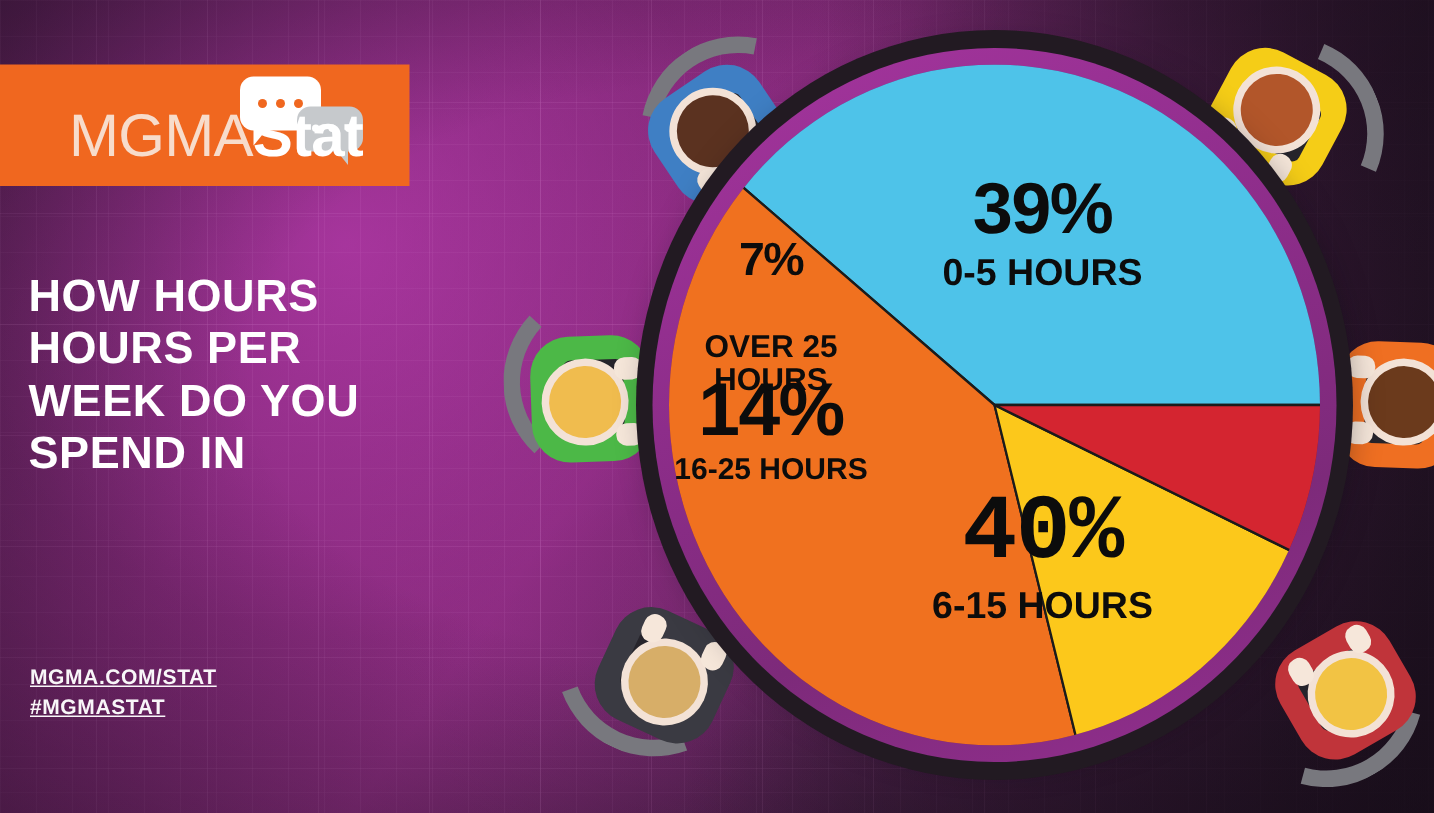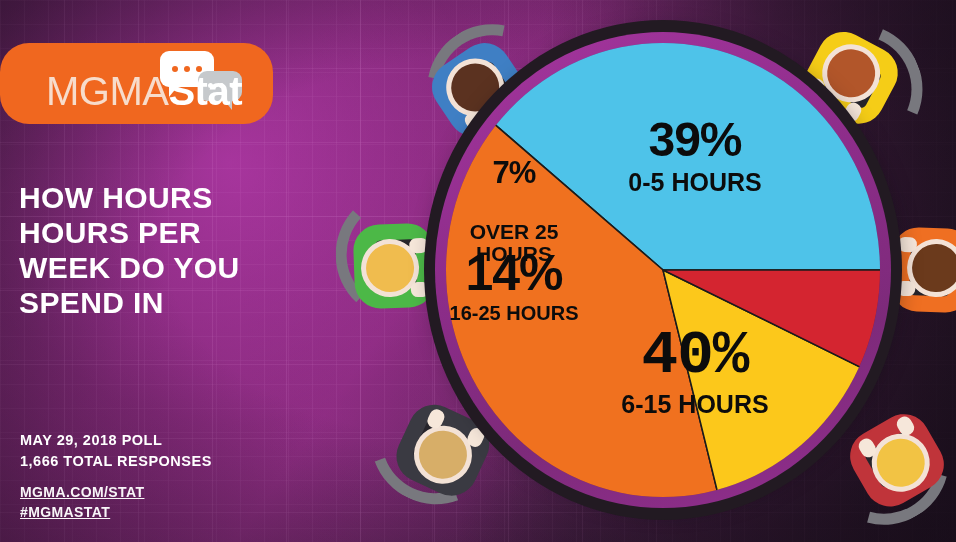--- a/index.html
+++ b/index.html
@@ -26,21 +26,21 @@
     background-size:74px 74px;background-position:-10px -6px;}
   .bg-grid2{position:absolute;inset:0;opacity:.16;
     background-image:
       linear-gradient(to right, rgba(240,170,235,0.45) 1px, transparent 1px),
       linear-gradient(to bottom, rgba(240,170,235,0.35) 1px, transparent 1px);
     background-size:24px 24px;}
   .bg-vign{position:absolute;inset:0;
     background:radial-gradient(ellipse at 50% 46%, rgba(0,0,0,0) 46%, rgba(20,10,22,0.50) 100%);}
 
   
-  .logo-bar{position:absolute;left:0;top:43px;width:273px;height:81px;background:#f0671f;border-radius:29px;}
+  .logo-bar{position:absolute;left:0;top:43px;width:273px;height:81px;background:#f0671f;}
   .logo-wrap{position:relative;width:100%;height:100%;}
   .logo-text{position:absolute;left:46px;top:28px;font-size:40px;font-weight:bold;letter-spacing:-0.5px;line-height:1;}
   .logo-mg{color:#f7dccb;font-weight:400;}
   .logo-stat{color:#ffffff;font-weight:bold;}
   .bub{position:absolute;border-radius:9px;}
   .bub-big{left:160px;top:8px;width:54px;height:36px;background:#ffffff;}
   .bub-big:after{content:"";position:absolute;left:9px;bottom:-10px;width:0;height:0;
      border-left:9px solid #ffffff;border-bottom:11px solid transparent;}
   .bub-sm{left:198px;top:28px;width:44px;height:30px;background:#c6c9cc;}
   .bub-sm:after{content:"";position:absolute;right:10px;bottom:-9px;width:0;height:0;
@@ -131,24 +131,20 @@
   </div>
 
   <div class="headline">
     <div>HOW HOURS</div>
     <div>HOURS PER</div>
     <div>WEEK DO YOU</div>
     <div>SPEND IN</div>
   </div>
 
   <div class="footer">
-    <div class="f-poll">
-      <div>MAY 29, 2018 POLL</div>
-      <div>1,666 TOTAL RESPONSES</div>
-    </div>
     <div class="f-url">
       <div>MGMA.COM/STAT</div>
       <div>#MGMASTAT</div>
     </div>
   </div>
 
   <div class="person" style="left:418px;top:28px;transform:rotate(-34deg);">
     <div class="p-chair"></div>
     <div class="p-body" style="background:#3f7fc4;"></div>
     <div class="p-device"></div>

